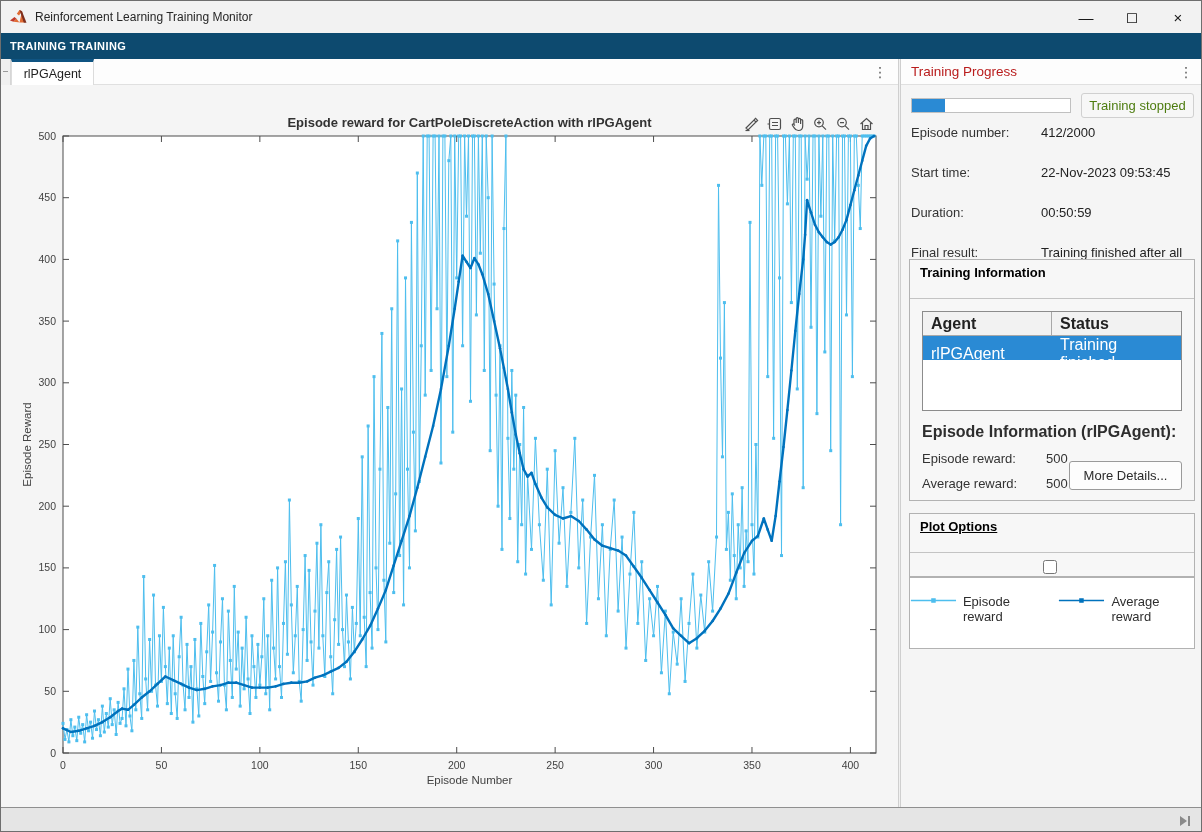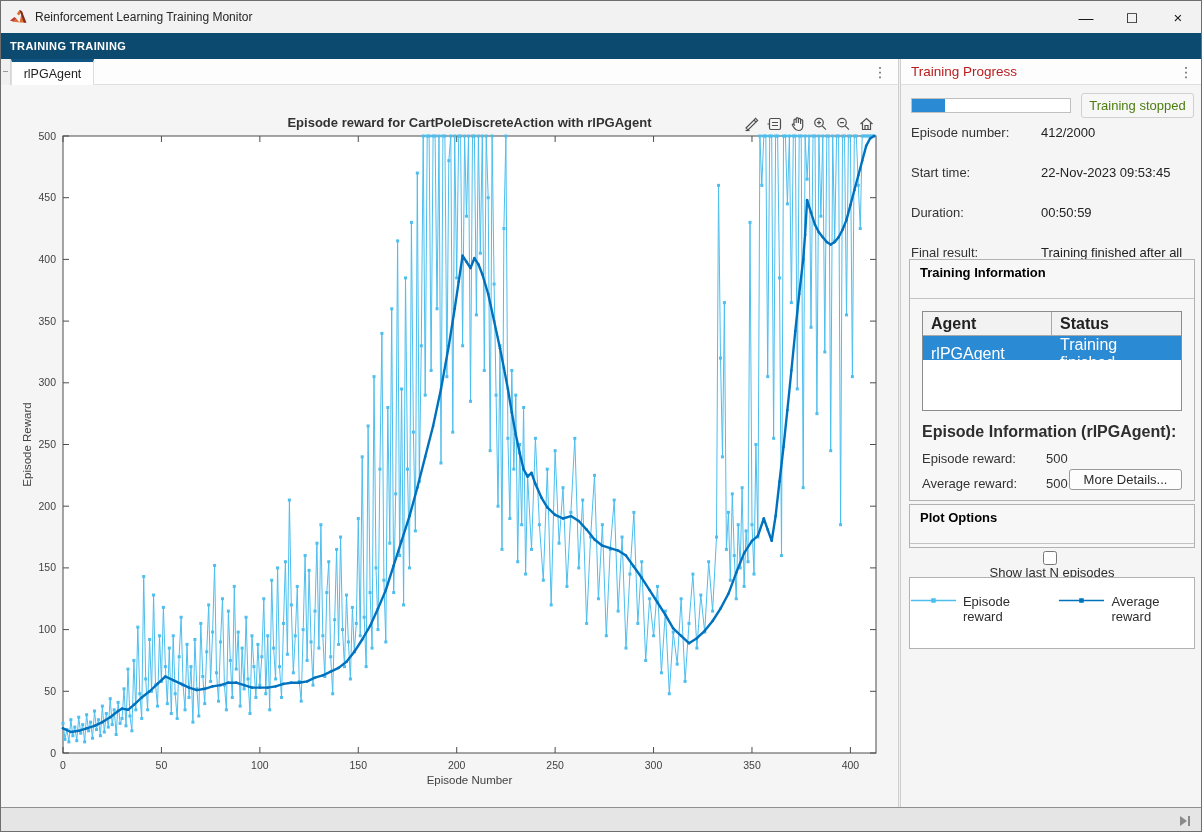--- a/index.html
+++ b/index.html
@@ -57,21 +57,21 @@
   .ti-row{display:grid;grid-template-columns:1fr 1fr;height:24px;align-items:center;}
   .ti-head{background:#f2f2f2;font-weight:bold;border-bottom:1px solid #a8a8a8;color:#222;}
   .ti-head .cell{border-right:1px solid #a8a8a8;height:24px;display:flex;align-items:center;}
   .ti-head .cell:last-child{border-right:none;}
   .cell{padding:0 8px;}
   .ti-sel{background:#2a8ad4;color:#fff;}
   .ti-empty{height:50px;background:#fff;}
   .ep-title{margin:0 12px;font-weight:bold;font-size:16px;color:#2e2e2e;}
   .ep-rows{margin:10px 12px 0;display:grid;grid-template-columns:124px 1fr;row-gap:10px;
     font-size:13px;color:#333;}
-  .morebtn{position:absolute;right:12px;bottom:10px;width:113px;height:21px;background:#fdfdfd;
+  .morebtn{position:absolute;right:12px;bottom:10px;width:113px;height:29px;background:#fdfdfd;
     border:1px solid #9a9a9a;border-radius:3px;font-size:13px;color:#2b2b2b;
     display:flex;align-items:center;justify-content:center;cursor:pointer;}
   .po-row{display:flex;align-items:center;padding:7px 10px 8px;font-size:13px;color:#2e2e2e;flex-direction:column;}
   .po-row input[type=checkbox]{width:14px;height:14px;margin:0 7px 0 2px;}
   .po-input{width:120px;height:20px;margin-left:auto;border:1px solid #c9c9c9;background:#4c1d95;
     color:#a9a9a9;font-size:13px;text-align:right;padding:0 6px;font-family:"Liberation Sans",sans-serif;}
   .legendbox{position:absolute;left:8px;top:492px;width:286px;height:72px;background:#fff;
     border:1px solid #b2b2b2;display:flex;justify-content:center;gap:14px;padding-top:16px;}
   .leg-entry{display:flex;align-items:flex-start;gap:6px;font-size:13px;color:#2e2e2e;}
   
@@ -757,21 +757,21 @@
       <div class="ep-title">Episode Information (rlPGAgent):</div>
       <div class="ep-rows">
         <span>Episode reward:</span>
         <span>500</span>
         <span>Average reward:</span>
         <span>500</span>
       </div>
       <div class="morebtn">More Details...</div>
     </div>
 
-    <div class="groupbox" style="top:419px;height:44px;">
+    <div class="groupbox" style="top:428px;height:64px;text-decoration:underline;">
       <div class="group-title">Plot Options</div>
       <div class="po-row">
         <input type="checkbox" style="">
         <span>Show last N episodes</span>
         <input class="po-input" disabled="" value="2000" style="">
       </div>
     </div>
 
     <div class="legendbox">
       <div class="leg-entry">

